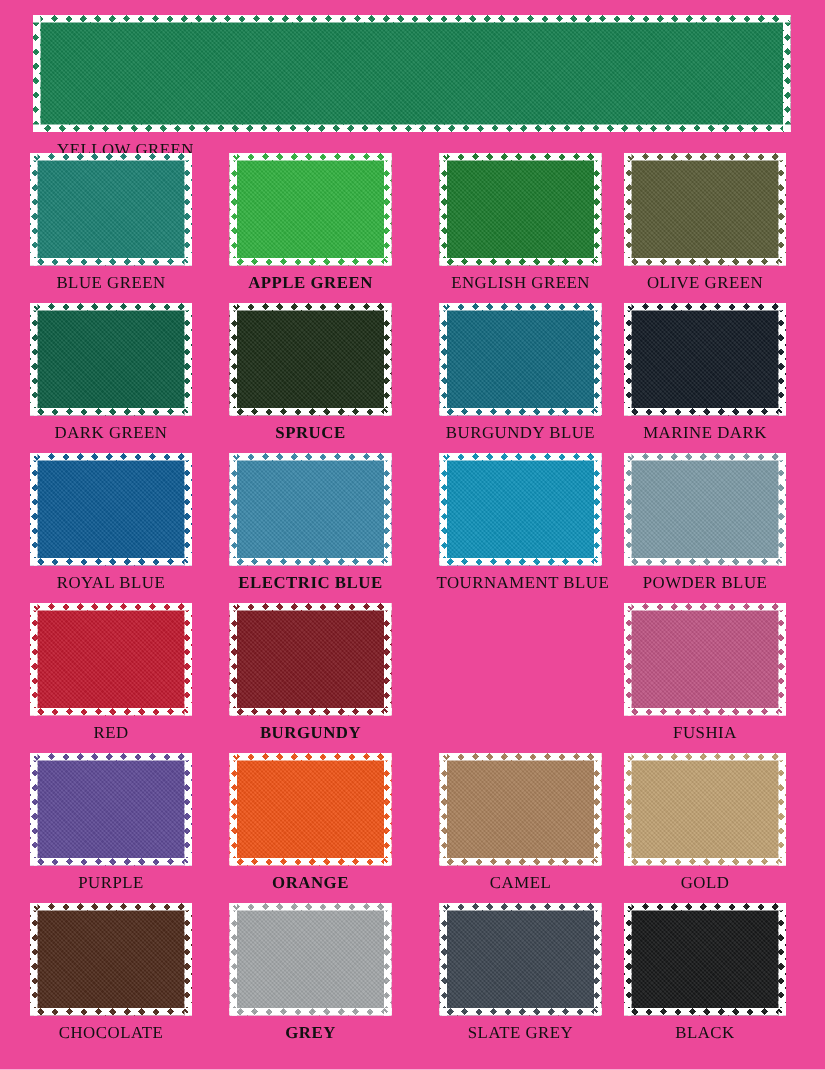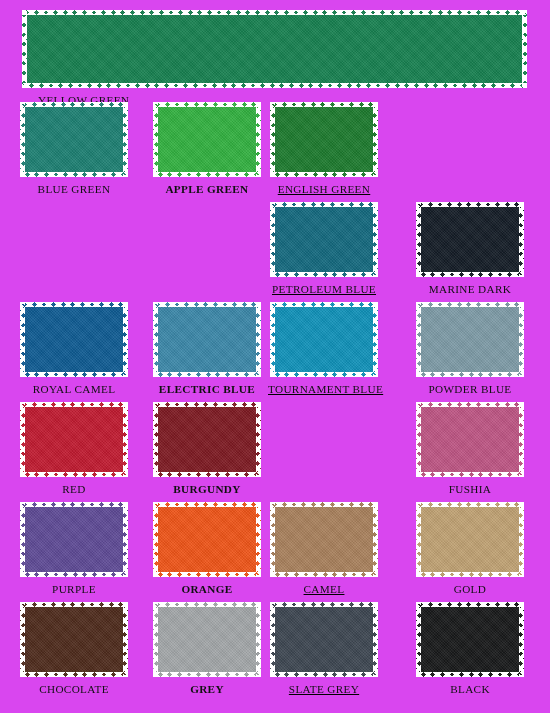--- a/index.html
+++ b/index.html
@@ -49,21 +49,21 @@
     width: 451px;
   }
   .cell {
     position: absolute;
     top: 0;
     width: 112px;
     text-align: center;
   }
   .cell-0 { left: 18px; }
   .cell-1 { left: 151px; font-weight: bold; }
-  .cell-2 { left: 268px; text-decoration: underline; }
+  .cell-2 { left: 291px; }
   .cell-3 { left: 414px; }
 
   .swatch-wrap {
     position: relative;
     width: 108px;
     height: 75px;
     margin: 0 auto;
   }
 
   
@@ -141,21 +141,21 @@
     font-size: 11.2px;
     letter-spacing: 0.35px;
     color: #111111;
     text-align: left;
     white-space: nowrap;
   }
 </style>
 </head>
 <body>
 
-<div id="page" style="background: #d946ef;">
+<div id="page" style="background: #ec4899;">
 
   <div class="banner-block">
     <div class="banner-swatch">
       <div class="swatch-shadow"></div>
       <div class="swatch" id="banner-swatch-fill" style="background-color: rgb(23, 128, 80);"></div>
       <div class="pink-t"></div>
       <div class="pink-b"></div>
       <div class="pink-l"></div>
       <div class="pink-r"></div>
     </div>
@@ -190,32 +190,65 @@
           <div class="swatch-wrap">
             <div class="swatch-shadow"></div>
             <div class="swatch" style="background-color: rgb(29, 122, 46);"></div>
             <div class="pink-t"></div>
             <div class="pink-b"></div>
             <div class="pink-l"></div>
             <div class="pink-r"></div>
           </div>
           <span class="label">ENGLISH GREEN</span>
         </div>
-      </div>
-      <div class="row">
+        <div class="cell cell-3">
+          <div class="swatch-wrap">
+            <div class="swatch-shadow"></div>
+            <div class="swatch" style="background-color: rgb(90, 92, 56);"></div>
+            <div class="pink-t"></div>
+            <div class="pink-b"></div>
+            <div class="pink-l"></div>
+            <div class="pink-r"></div>
+          </div>
+          <span class="label">OLIVE GREEN</span>
+        </div>
+      </div>
+      <div class="row">
+        <div class="cell cell-0">
+          <div class="swatch-wrap">
+            <div class="swatch-shadow"></div>
+            <div class="swatch" style="background-color: rgb(14, 94, 68);"></div>
+            <div class="pink-t"></div>
+            <div class="pink-b"></div>
+            <div class="pink-l"></div>
+            <div class="pink-r"></div>
+          </div>
+          <span class="label">DARK GREEN</span>
+        </div>
+        <div class="cell cell-1">
+          <div class="swatch-wrap">
+            <div class="swatch-shadow"></div>
+            <div class="swatch" style="background-color: rgb(29, 46, 24);"></div>
+            <div class="pink-t"></div>
+            <div class="pink-b"></div>
+            <div class="pink-l"></div>
+            <div class="pink-r"></div>
+          </div>
+          <span class="label">SPRUCE</span>
+        </div>
         <div class="cell cell-2">
           <div class="swatch-wrap">
             <div class="swatch-shadow"></div>
             <div class="swatch" style="background-color: rgb(20, 105, 126);"></div>
             <div class="pink-t"></div>
             <div class="pink-b"></div>
             <div class="pink-l"></div>
             <div class="pink-r"></div>
           </div>
-          <span class="label">PETROLEUM BLUE</span>
+          <span class="label">BURGUNDY BLUE</span>
         </div>
         <div class="cell cell-3">
           <div class="swatch-wrap">
             <div class="swatch-shadow"></div>
             <div class="swatch" style="background-color: rgb(20, 28, 38);"></div>
             <div class="pink-t"></div>
             <div class="pink-b"></div>
             <div class="pink-l"></div>
             <div class="pink-r"></div>
           </div>
@@ -225,21 +258,21 @@
       <div class="row">
         <div class="cell cell-0">
           <div class="swatch-wrap">
             <div class="swatch-shadow"></div>
             <div class="swatch" style="background-color: rgb(15, 91, 146);"></div>
             <div class="pink-t"></div>
             <div class="pink-b"></div>
             <div class="pink-l"></div>
             <div class="pink-r"></div>
           </div>
-          <span class="label">ROYAL CAMEL</span>
+          <span class="label">ROYAL BLUE</span>
         </div>
         <div class="cell cell-1">
           <div class="swatch-wrap">
             <div class="swatch-shadow"></div>
             <div class="swatch" style="background-color: rgb(59, 135, 168);"></div>
             <div class="pink-t"></div>
             <div class="pink-b"></div>
             <div class="pink-l"></div>
             <div class="pink-r"></div>
           </div>

